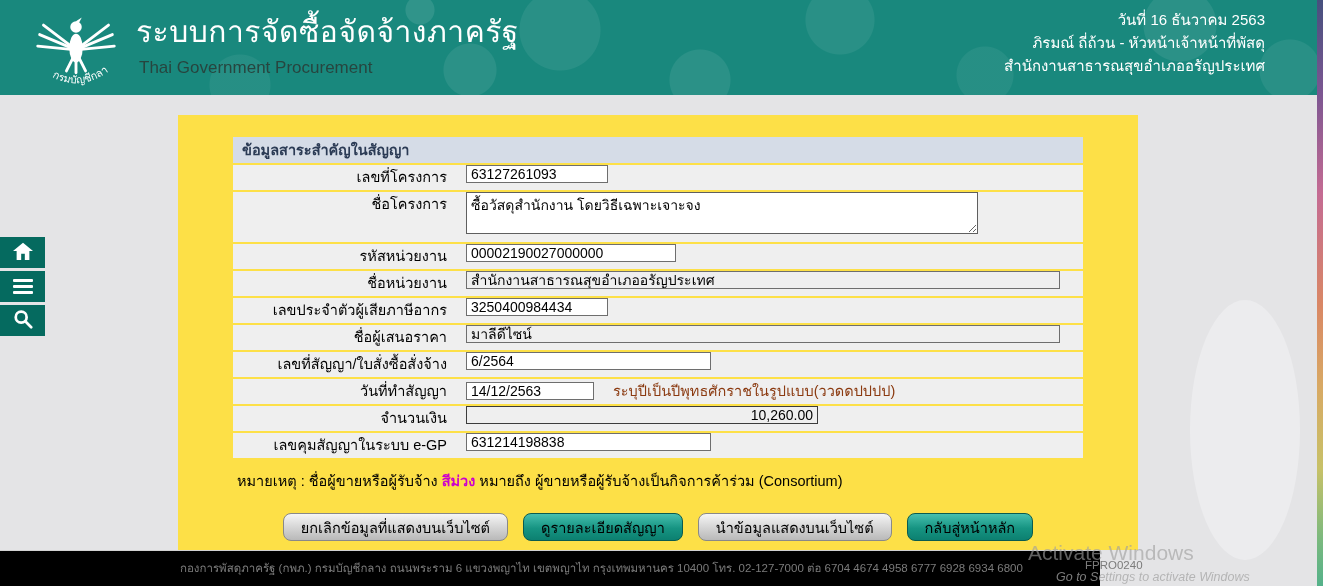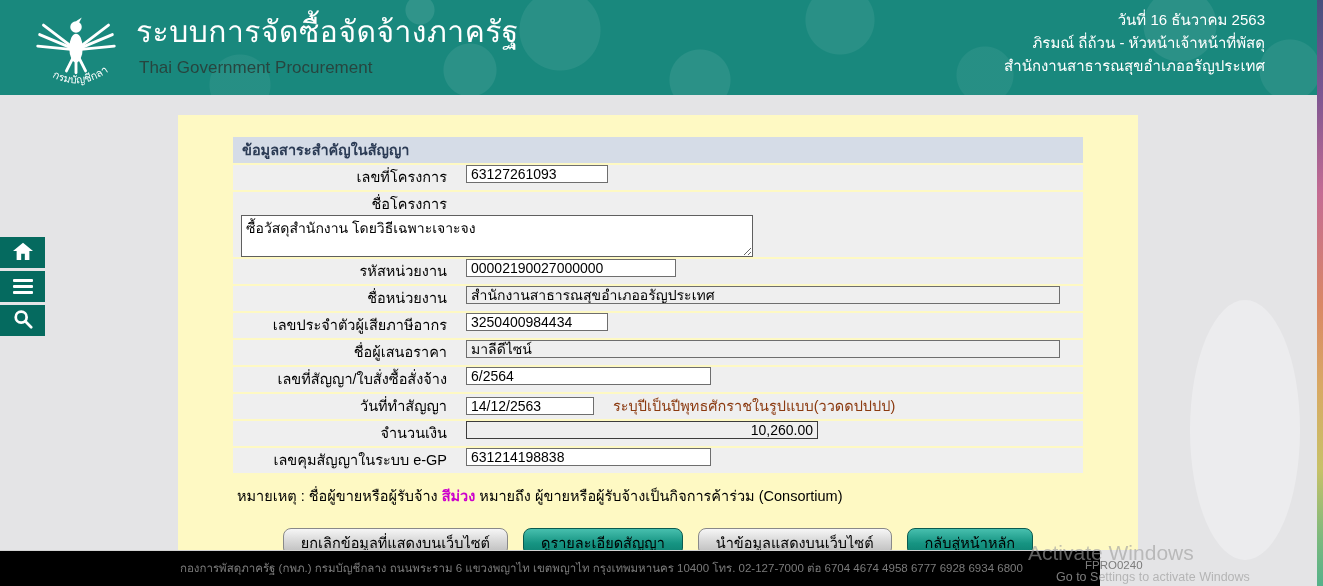--- a/index.html
+++ b/index.html
@@ -33,28 +33,28 @@
   }
 
   
   .side-nav{ position:absolute; left:0; top:237px; width:45px; }
   .side-btn{ width:45px; height:31px; background:#056a5f; margin-bottom:3px;
     display:flex; align-items:center; justify-content:center; cursor:pointer; }
   .menu-bars{ width:20px; }
   .menu-bars div{ height:3px; background:#fff; margin:3px 0; border-radius:1px; }
 
   
-  .panel{ position:absolute; left:178px; top:115px; width:960px; height:435px; background:#fef9c3; }
+  .panel{ position:absolute; left:178px; top:115px; width:960px; height:435px; background:#fde047; }
   .form-area{ margin:22px 0 0 55px; width:850px; }
 
   .tbl-header{ height:26px; line-height:26px; background:#d5dce7; color:#2b3b55;
     font-weight:bold; font-size:14.5px; padding-left:9px; }
 
   .frow{ display:flex; background:#efefef; margin-top:2px; min-height:25px; align-items:flex-start; }
-  .frow.tall{ min-height:50px;flex-direction:column; }
+  .frow.tall{ min-height:50px; }
   .flabel{ width:225px; text-align:right; padding-right:11px; font-size:14.5px; color:#000; flex-shrink:0; }
   .fvalue{ flex:1; padding-left:8px; display:flex; align-items:center; }
 
   input.fld{ height:18px; border:1px solid #6e6e6e; background:#ffffff; font-size:14px;
     font-family:inherit; padding:0 4px; color:#000; }
   input.fld.ro{ background:#efefef; }
   input.fld.right{ text-align:right; }
   input.fld.dark{ border-color:#3c3c3c; }
   textarea.fld{ width:512px; height:42px; border:1px solid #5f5f5f; background:#fff;
     font-size:14px; font-family:inherit; padding:1px 4px; resize:both; color:#000; }
@@ -74,21 +74,21 @@
   .btn.green{ background:linear-gradient(180deg,#47bfae 0%,#169482 55%,#0c8070 100%); border:1px solid #0a5c50; }
 
   
   .footer{ position:absolute; left:0; top:550px; width:1100px; height:36px;
     background:#000000; border-top:1px solid #d2d2d2; font-size:11.5px; color:#7b7b7b; }
   .footer-inner{ position:absolute; left:180px; top:8px; white-space:nowrap; }
   .footer-code{ position:absolute; left:1085px; top:8px; }
 
   
   .wm1{ position:absolute; left:1028px; top:541px; font-size:21px; color:#9f9f9f; opacity:.62; z-index:60; }
-  .wm2{ position:absolute; left:1056px; top:570px; font-size:12.5px; color:#a5a5a5; opacity:.75; z-index:60; }
+  .wm2{ position:absolute; left:1056px; top:570px; font-size:12.5px; color:#a5a5a5; opacity:.75; z-index:60;font-style:italic; }
 
   
   .bg-blob{ position:absolute; background:#ececee; border-radius:50%; z-index:0; }
 </style>
 </head>
 <body>
 
 <div class="bg-blob" style="left:210px; top:330px; width:120px; height:230px;"></div>
 <div class="bg-blob" style="left:1190px; top:300px; width:110px; height:260px;"></div>
 

